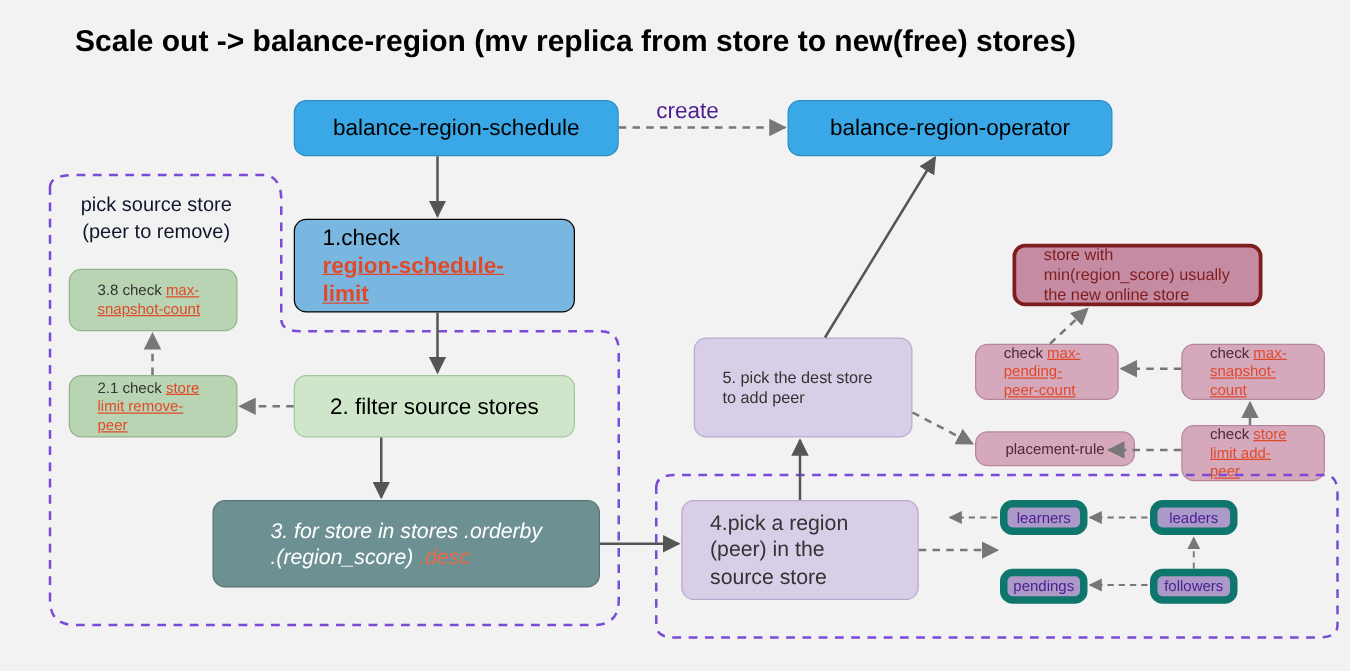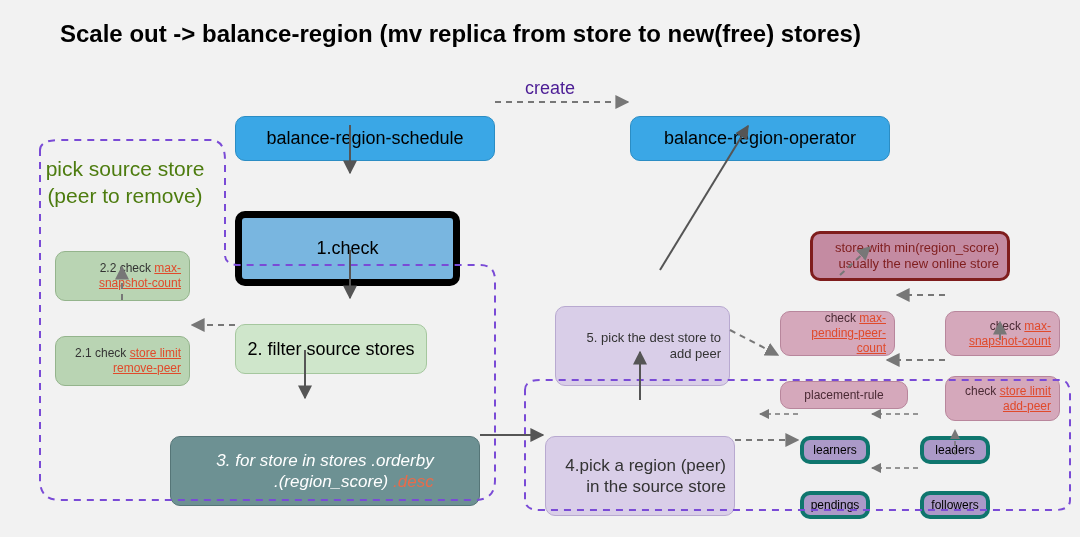--- a/index.html
+++ b/index.html
@@ -11,40 +11,39 @@
     overflow:hidden;
   }
   .title{
     position:absolute;left:60px;top:20px;
     font-size:24px;font-weight:700;color:#000;
   }
   .box{
     position:absolute;
     border-radius:10px;
     display:flex;align-items:center;justify-content:center;
-    text-align:right;
-    padding:6px 8px;
+    text-align:left;
+    padding:6px 22px;
     box-sizing:border-box;
     line-height:1.25;
-    margin-top:36px;
   }
   .blue1{background:#3aa7e6;color:#000;border:1px solid #2b8dc4}
-  .blue2{background:#79b6e0;color:#000;border:7px solid #000000}
+  .blue2{background:#79b6e0;color:#000;border:1px solid #000000}
   .green1{background:#cfe6cb;color:#000;border:1px solid #a5c79e}
   .green2{background:#b9d4b3;color:#333;border:1px solid #94b48c;font-size:12px}
   .teal{background:#6d9193;color:#fff;border:1px solid #557577}
   .lav{background:#d9cee8;color:#333;border:1px solid #b8a9d0}
   .pink{background:#d5a8bb;color:#4a2a34;border:1px solid #b8869c;font-size:12px}
   .pink2{background:#c48ba2;color:#7f1d1d;border:3px solid #7f1d1d;font-size:12px}
-  .purp{background:#ab99c8;color:#000000;border:4px solid #0f766e;font-size:12px}
+  .purp{background:#ab99c8;color:#4c1d95;border:6px solid #0f766e;font-size:12px}
   .red{color:#e04a2b;text-decoration:underline}
   .coral{color:#e86b4a}
   .pick-label{
     position:absolute;left:45px;top:155px;width:160px;
-    color:#4d7c0f;font-size:21px;text-align:center;line-height:1.3;
+    color:#0f172a;font-size:16px;text-align:center;line-height:1.3;
   }
   .edge-label{
     position:absolute;font-size:18px;color:#4c1d95;
   }
   svg.overlay{
     position:absolute;left:0;top:0;width:1080px;height:537px;
     pointer-events:none;
   }
 </style>
 </head>
@@ -55,34 +54,35 @@
 <div class="pick-label">pick source store<br>(peer to remove)</div>
 <div class="edge-label" style="left:525px;top:78px">create</div>
 
 <div class="box blue1" style="left:235px;top:80px;width:260px;height:45px;font-size:18px">balance-region-schedule</div>
 
 <div class="box blue1" style="left:630px;top:80px;width:260px;height:45px;font-size:18px">balance-region-operator</div>
 
 <div class="box blue2" style="left:235px;top:175px;width:225px;height:75px;font-size:18px">
   <div>
     <span>1.check</span><br>
+    <span class="red" style="font-weight:700">region-schedule-limit</span>
   </div>
 </div>
 
-<div class="box green1" style="left:235px;top:288px;width:192px;height:50px;font-size:18px">2. filter source stores</div>
+<div class="box green1" style="left:235px;top:300px;width:225px;height:50px;font-size:18px">2. filter source stores</div>
 
 <div class="box green2" style="left:55px;top:300px;width:135px;height:50px">
   <div>
     <span>2.1 check </span><span class="red">store limit remove-peer</span>
   </div>
 </div>
 
 <div class="box green2" style="left:55px;top:215px;width:135px;height:50px">
   <div>
-    <span>2.2 check </span><span class="red">max-snapshot-count</span>
+    <span>3.8 check </span><span class="red">max-snapshot-count</span>
   </div>
 </div>
 
 <div class="box teal" style="left:170px;top:400px;width:310px;height:70px;font-size:17px;font-style:italic">
   <div>
     <span>3. for store  in stores .orderby</span><br>
     <span>.(region_score) </span><span class="coral">.desc</span>
   </div>
 </div>
 

